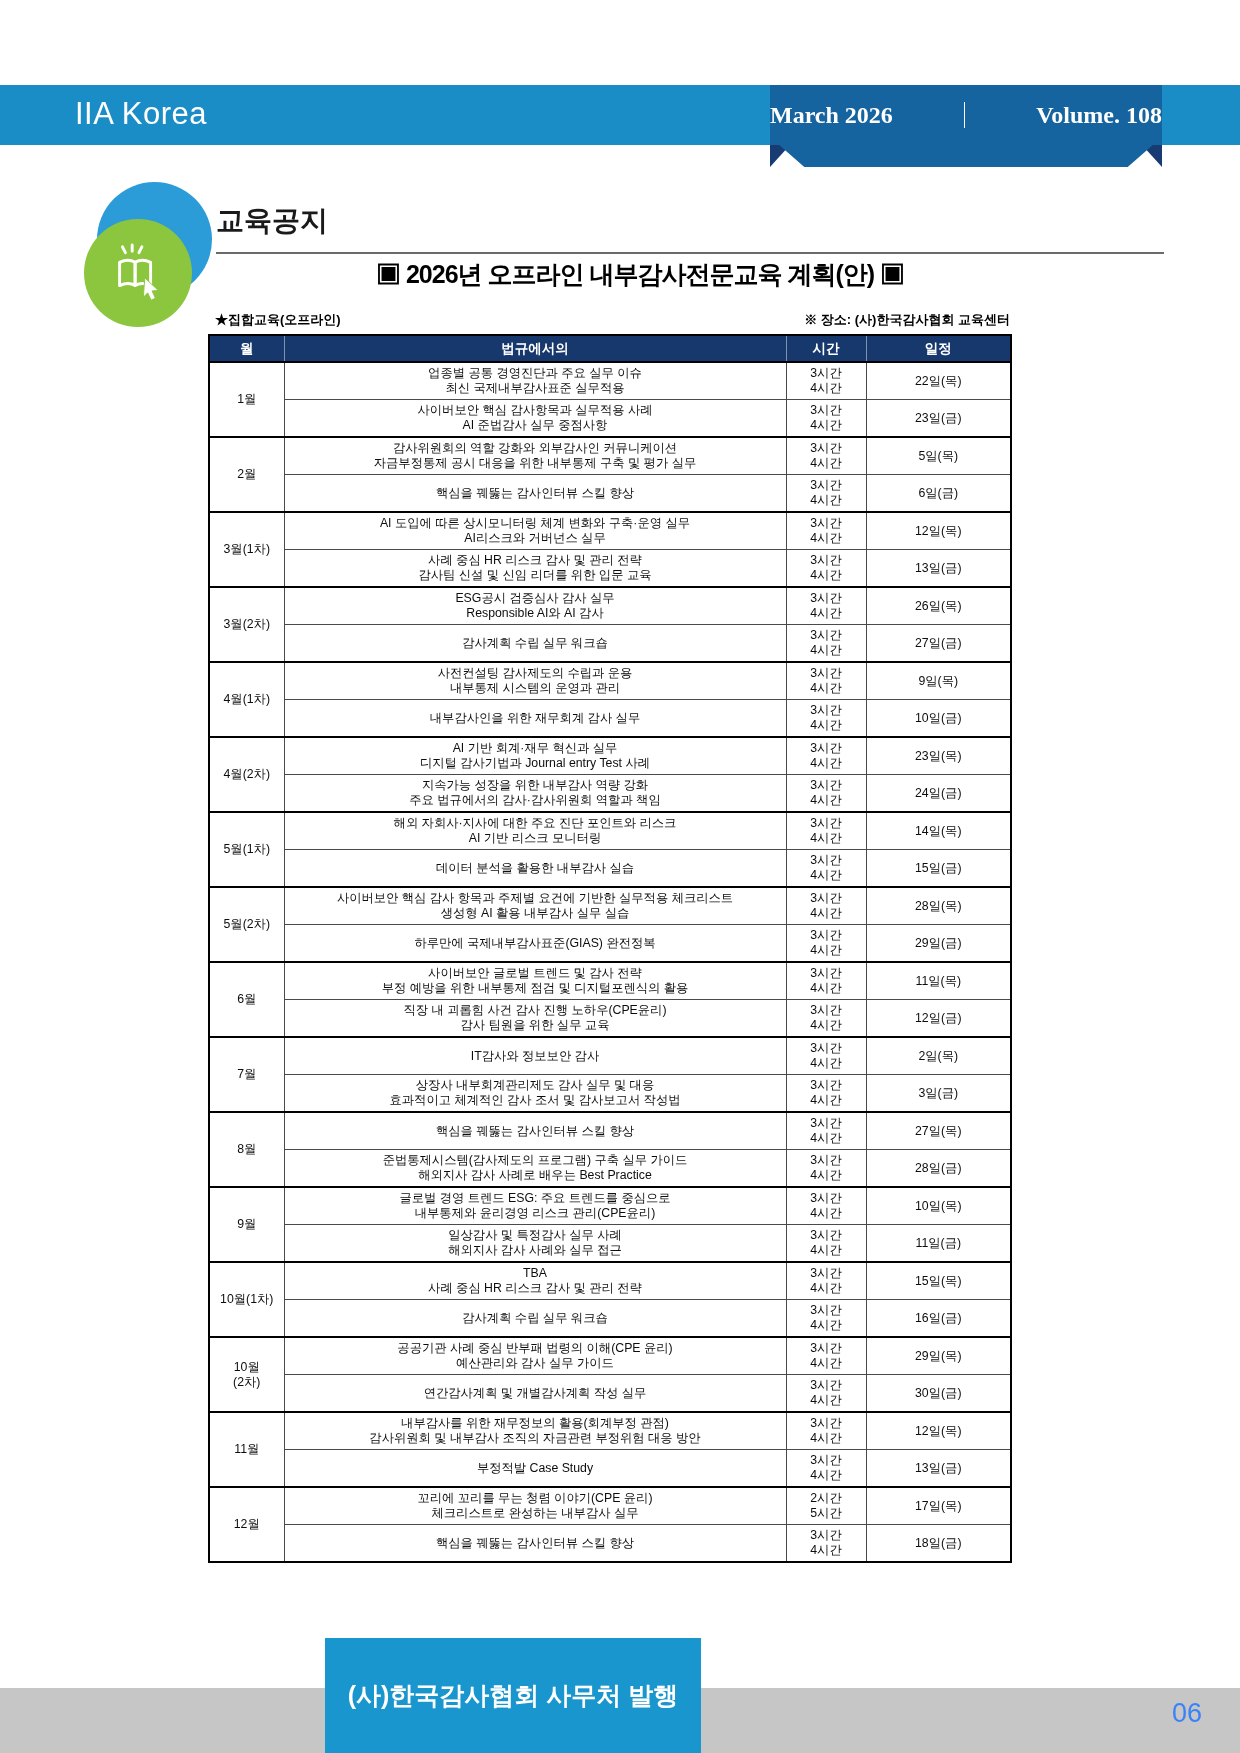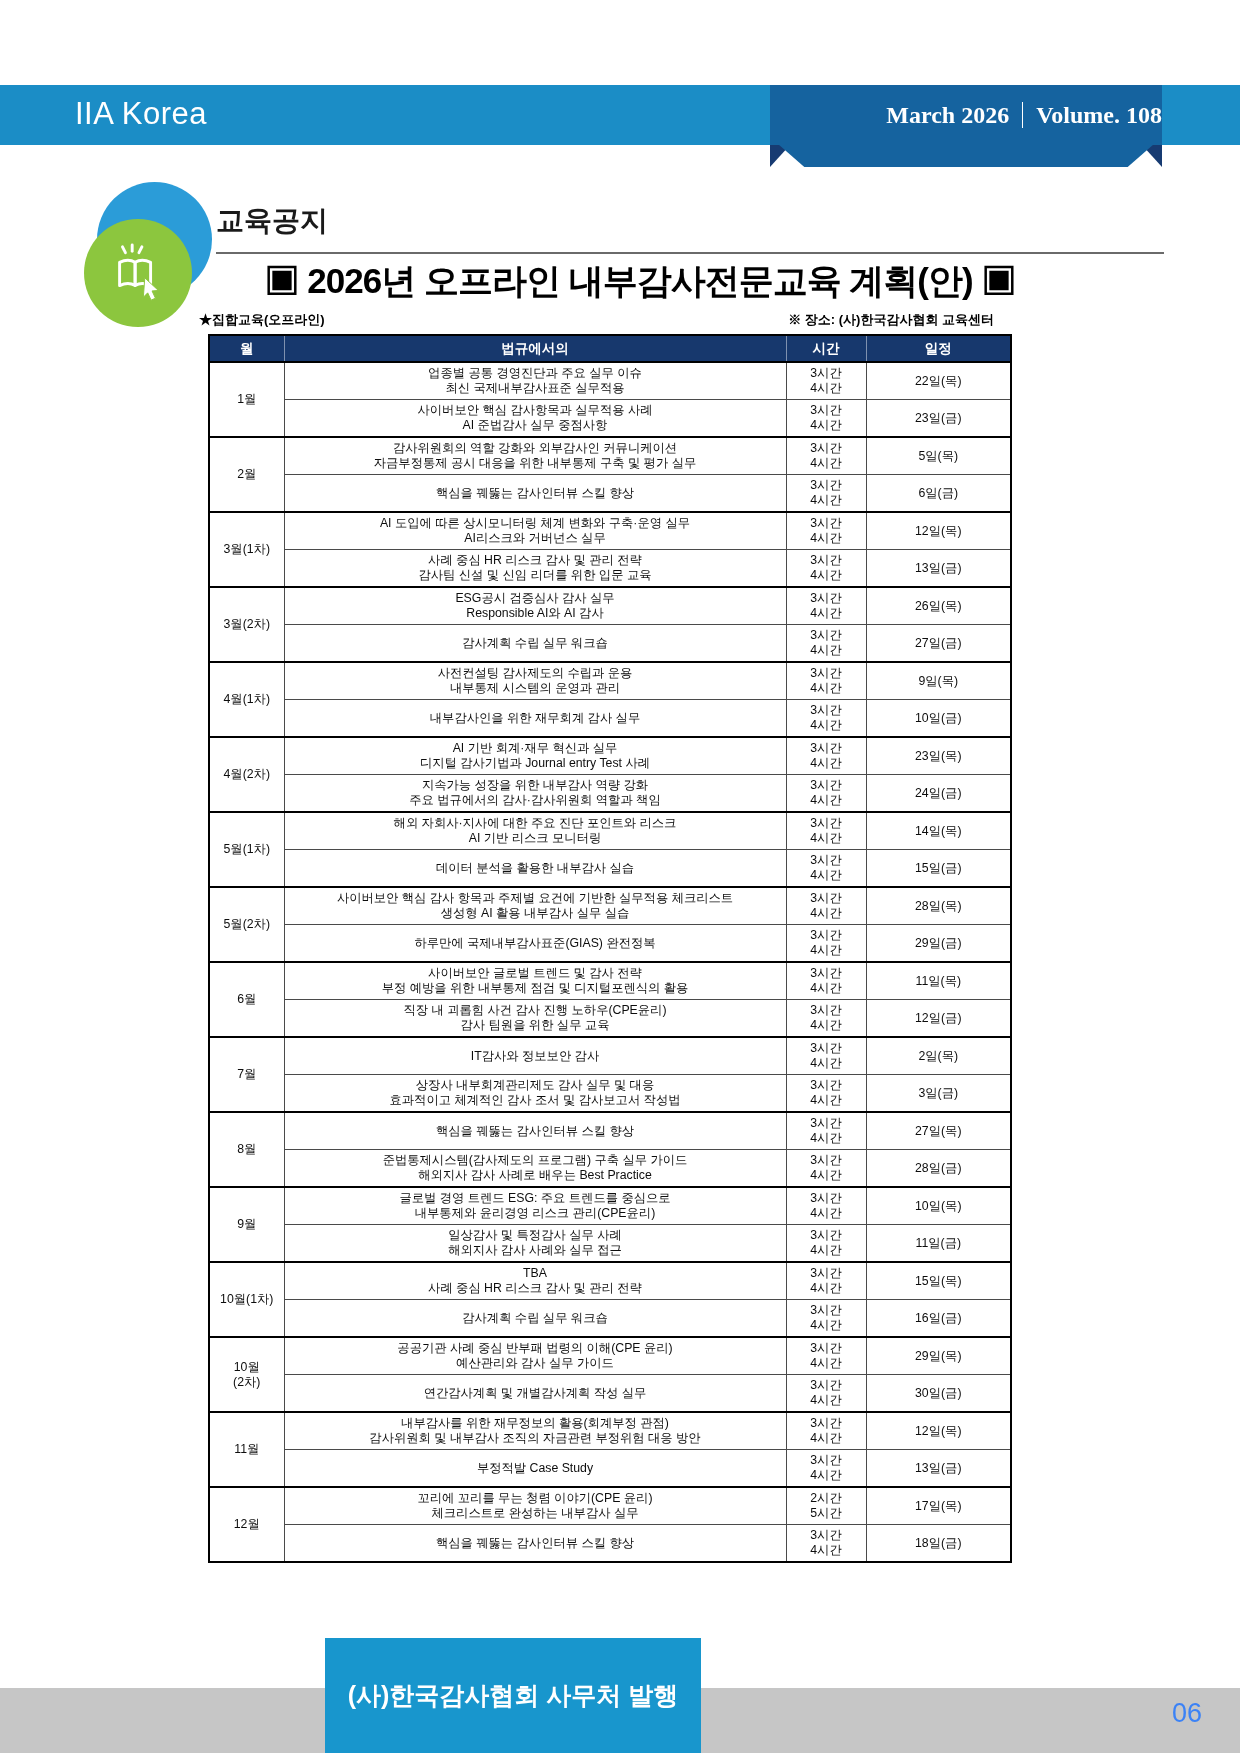--- a/index.html
+++ b/index.html
@@ -11,32 +11,32 @@
   }
   
   .topbar { position:absolute; left:0; top:85px; width:1240px; height:60px; background:#1b8dc6; }
   .brand { position:absolute; left:75px; top:96px; color:#fff; font-size:31px; font-weight:400; letter-spacing:.5px; }
   .ribbon-tri { position:absolute; top:145px; width:0; height:0; }
   .ribbon-tri.left  { left:770px;  border-right:20px solid transparent; border-top:22px solid #173b72; }
   .ribbon-tri.right { left:1142px; border-left:20px solid transparent;  border-top:22px solid #173b72; }
   .ribbon-fold { position:absolute; left:778px; top:144px; width:376px; height:23px; background:#15639f;
                  clip-path:polygon(0 0,100% 0,93% 100%,7% 100%); }
   .ribbon { position:absolute; left:770px; top:85px; width:392px; height:60px; background:#15639f;
-            display:flex; align-items:center; justify-content:flex-end; color:#fff;
+            display:flex; align-items:center; justify-content:space-between; color:#fff;
             font-family:"Liberation Serif", serif; font-weight:700; font-size:24px; }
   .ribbon .vsep { width:1px; height:26px; background:#fff; margin:0 13px; }
   
   .circle-blue  { position:absolute; left:97px; top:182px; width:115px; height:115px; border-radius:50%; background:#2b9cd8; }
   .circle-green { position:absolute; left:84px; top:219px; width:108px; height:108px; border-radius:50%; background:#8cc63e;
                   display:flex; align-items:center; justify-content:center; }
   .section-title { position:absolute; left:216px; top:202px; font-size:28px; font-weight:700; color:#1a1a1a; }
   .hr-line { position:absolute; left:216px; top:252px; width:948px; height:2px; background:#6a6a6a; }
   .doc-title { position:absolute; left:40px; top:258px; width:1200px; text-align:center;
-               font-size:35px; font-weight:800; letter-spacing:-1px; color:#000; }
-  .meta-row { position:absolute; left:199px; top:311px; width:795px; display:flex;
+               font-size:25px; font-weight:800; letter-spacing:-1px; color:#000; }
+  .meta-row { position:absolute; left:215px; top:311px; width:795px; display:flex;
               justify-content:space-between; font-size:13px; font-weight:700; color:#000; }
   
   .sched { position:absolute; left:208px; top:334px; width:802px; border-collapse:collapse;
            border:2px solid #000; table-layout:fixed; }
   .sched thead th { background:#17386d; color:#fff; font-size:13.5px; font-weight:700;
                     height:27px; border:1px solid #17386d; border-right:1px solid rgba(255,255,255,.45); }
   .sched thead th:last-child { border-right:1px solid #17386d;font-family:Liberation Mono, monospace; }
   .sched td { border:1px solid #4a4a4a; text-align:center; vertical-align:middle;
               font-size:12.3px; line-height:15px; padding:3px 4px; color:#0d0d0d; }
   .sched tr.group-start td { border-top:2.5px solid #000; }

